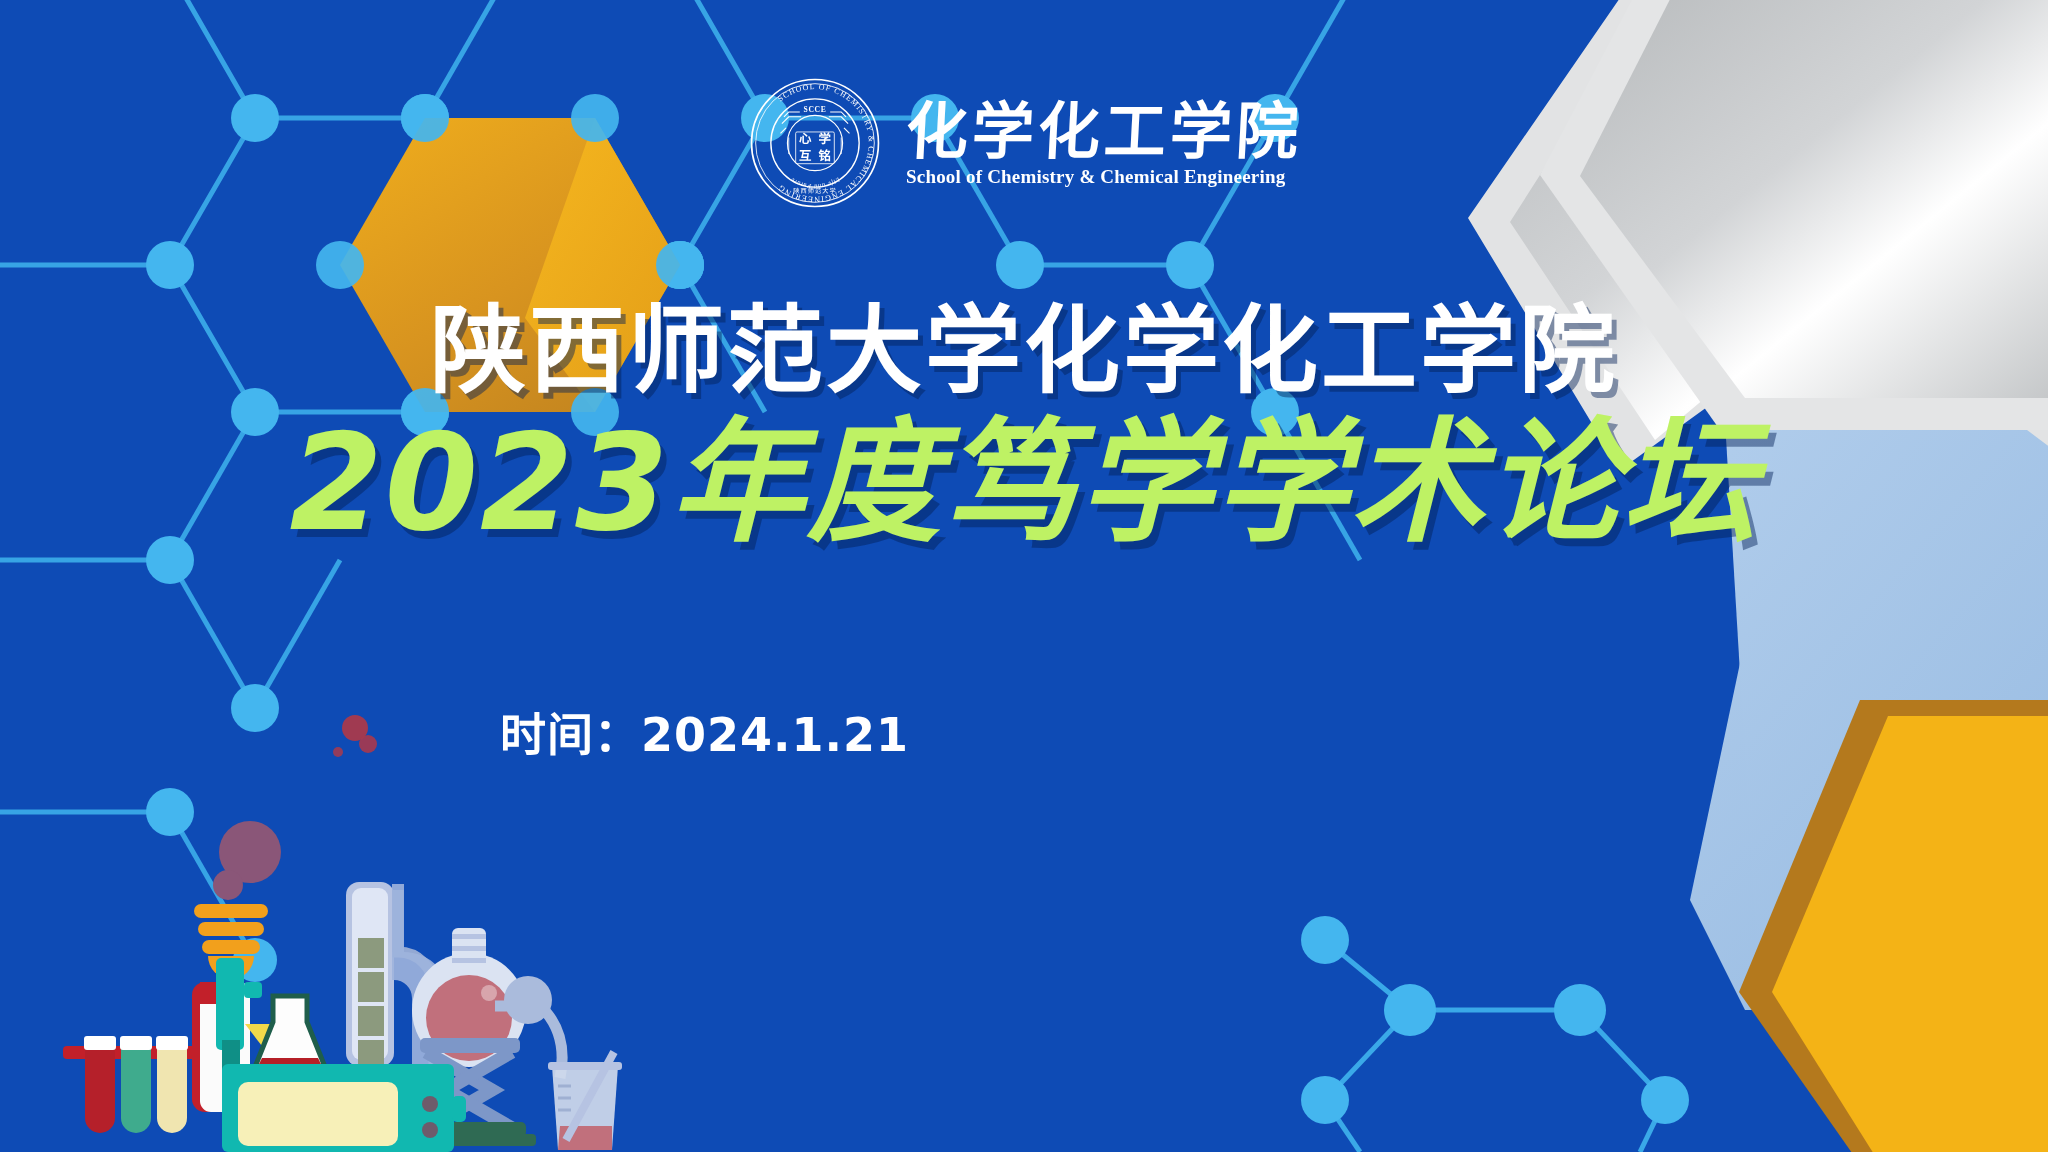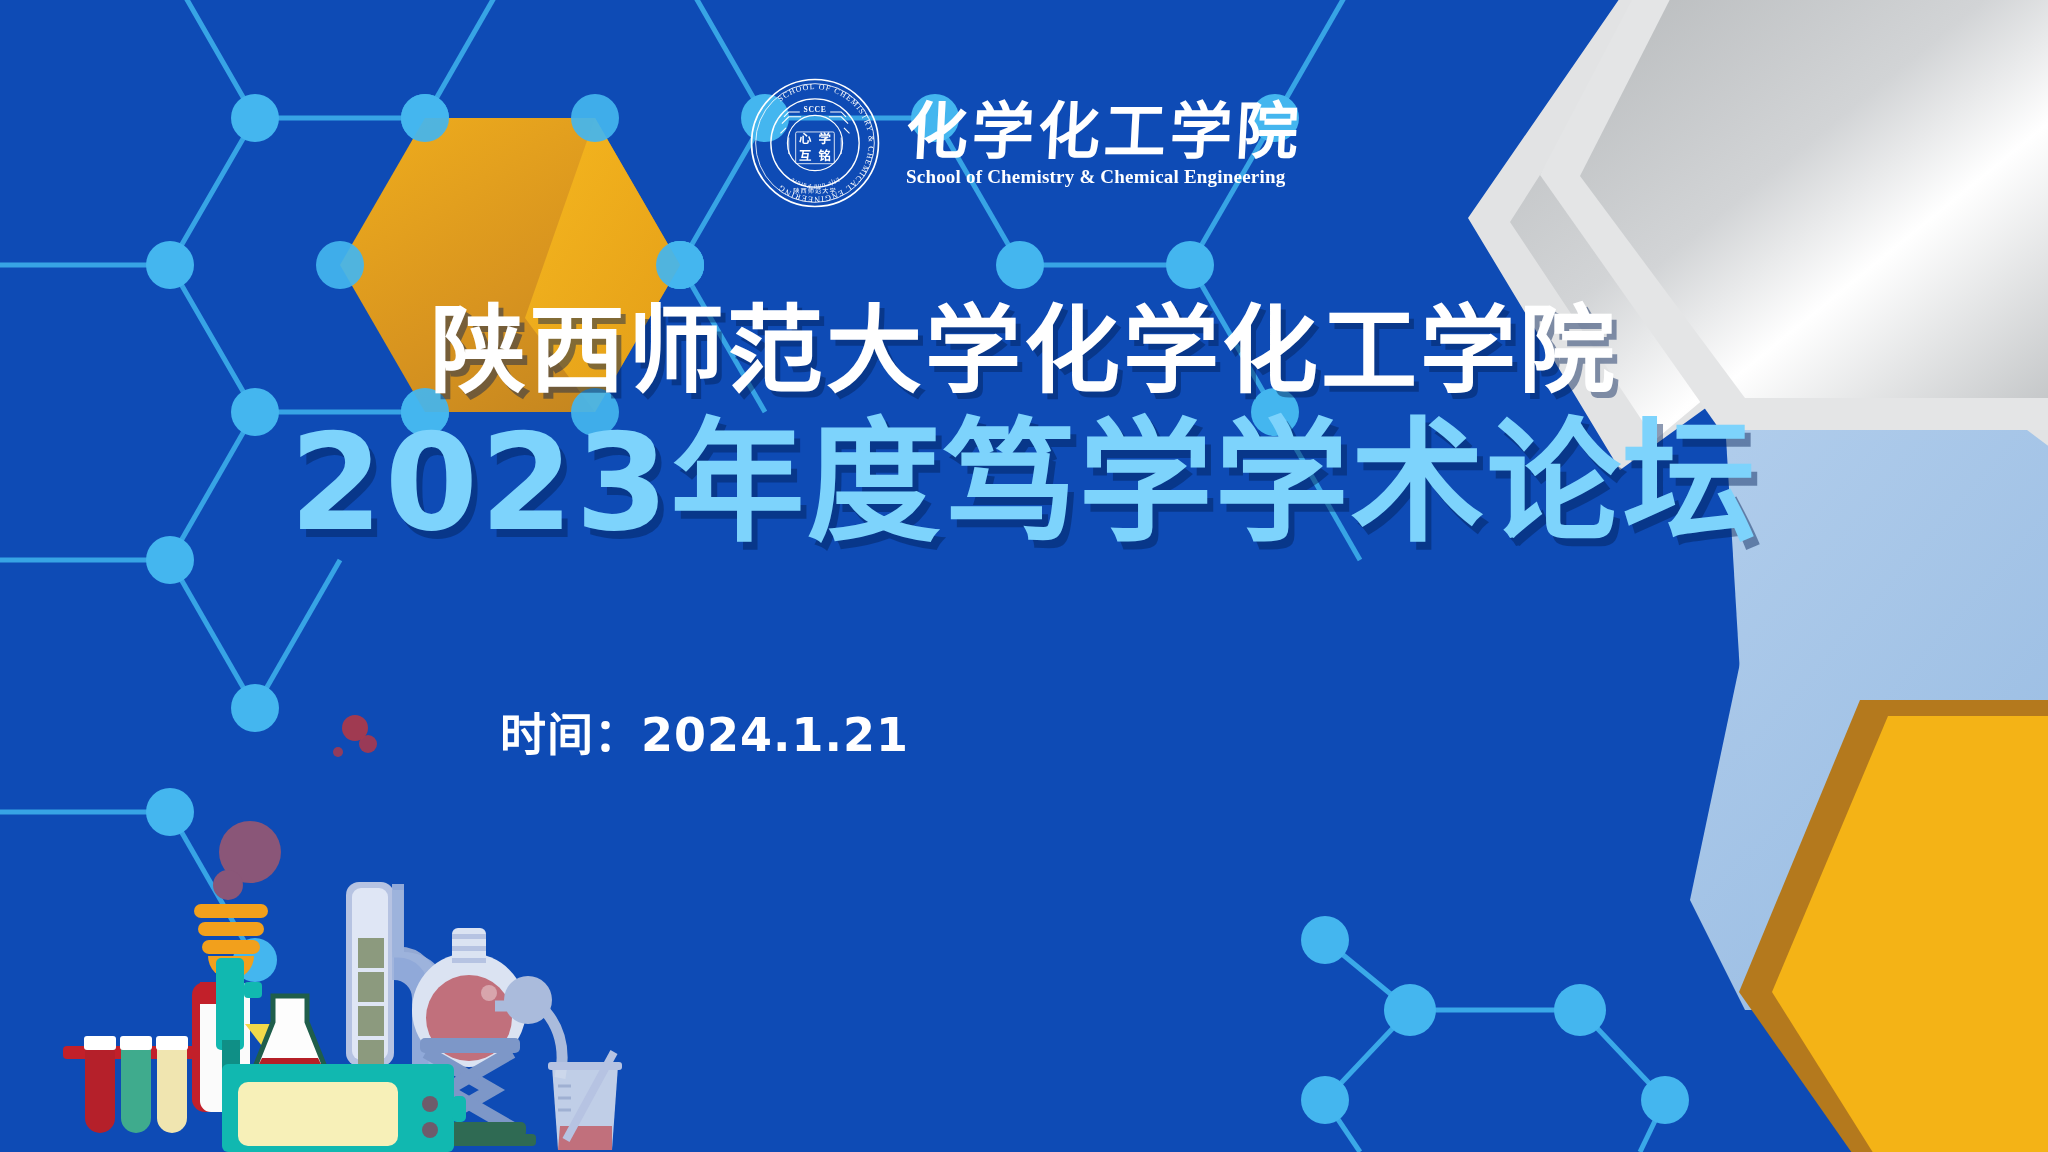--- a/index.html
+++ b/index.html
@@ -59,29 +59,30 @@
     color:#ffffff;
     font-size:96px;
     font-weight:bold;
     letter-spacing:3px;
     line-height:1.08;
     white-space:nowrap;
     text-shadow:5px 6px 0 rgba(3,32,86,.45);
     font-family:"DejaVu Sans","Liberation Sans",sans-serif;
   }
   #title-line-2{
-    color:#7dd3fc;
+    color:#bef264;
     font-size:134px;
     font-weight:bold;
     letter-spacing:2px;
     line-height:1.06;
     white-space:nowrap;
     margin-top:8px;
     text-shadow:6px 8px 0 rgba(3,32,86,.45);
     font-family:"DejaVu Sans","Liberation Sans",sans-serif;
+    font-style:italic;
   }
 
   
   #details{
     position:absolute;
     left:500px;top:712px;
     z-index:12;
     color:#ffffff;
   }
   .detail-row{

